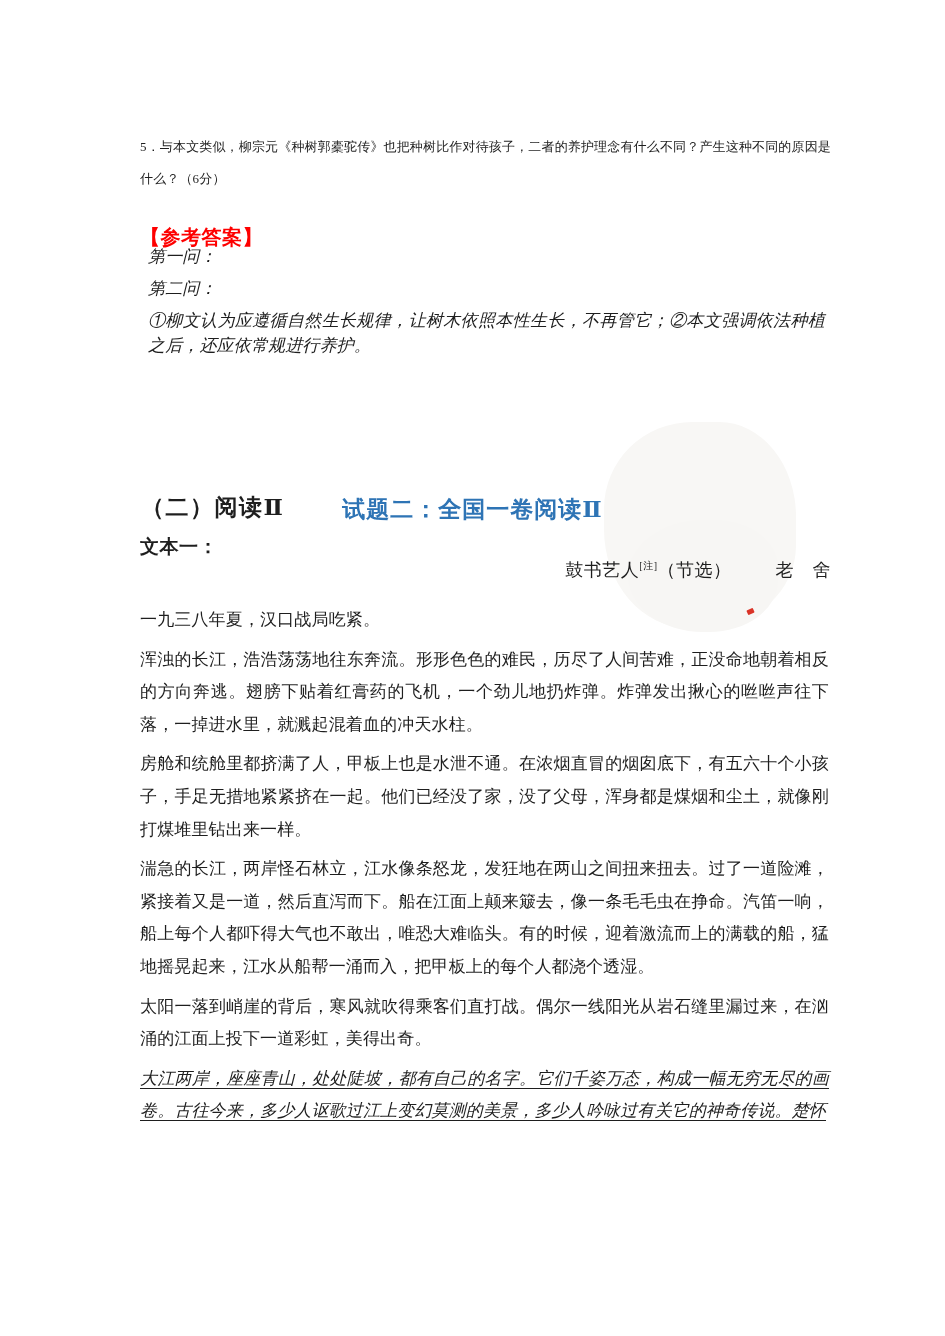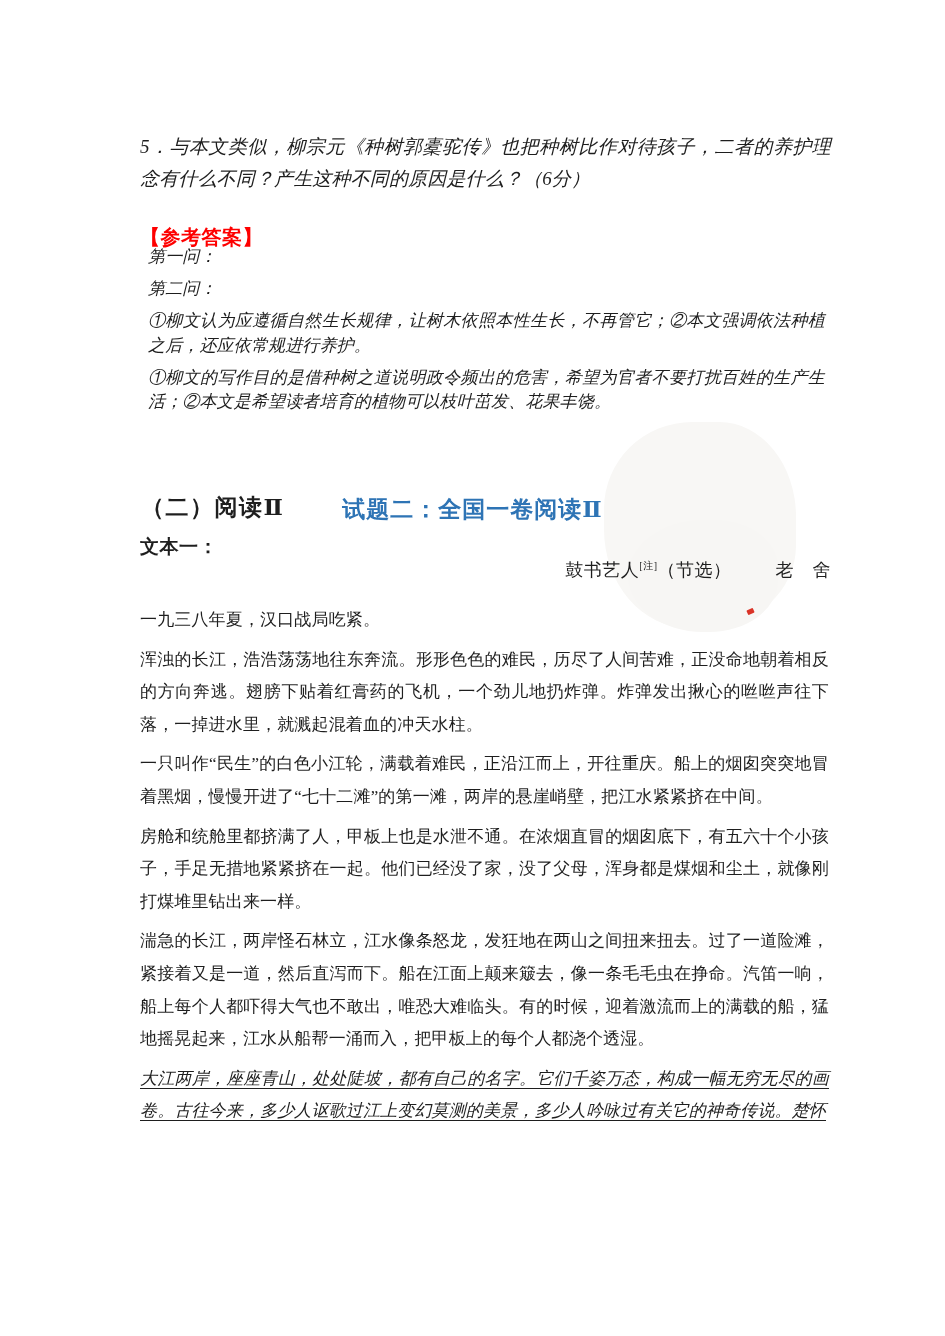--- a/index.html
+++ b/index.html
@@ -3,22 +3,22 @@
 <meta charset="utf-8">
 <style>
   html,body{margin:0;padding:0;}
   body{
     width:945px;height:1336px;background:#ffffff;position:relative;overflow:hidden;
     font-family:"Liberation Serif","DejaVu Serif",serif;
     color:#1e1e1e;
   }
   .abs{position:absolute;}
   
-  .q5{left:140px;top:131px;width:691px;font-size:19px;line-height:32px;
-      text-align:justify;letter-spacing:0.15px;font-style:italic;}
+  .q5{left:140px;top:131px;width:691px;font-size:13px;line-height:32px;
+      text-align:justify;letter-spacing:0.15px;}
   
   .ref-label{left:140px;top:204px;font-size:20px;font-weight:bold;color:#fe0000;letter-spacing:0.5px;margin-top:20px;}
   .answers{left:140px;top:237px;width:693px;font-size:17px;line-height:24.2px;
            text-align:justify;letter-spacing:0.15px;}
   .answers p{margin:8px;font-style:italic;}
   
   .blob{left:604px;top:422px;width:192px;height:206px;background:#f8f7f5;
         border-radius:46% 40% 48% 44% / 42% 46% 40% 48%;}
   .blob2{left:628px;top:520px;width:150px;height:112px;background:#f7f6f4;
         border-radius:50% 42% 46% 50%;}
@@ -49,33 +49,32 @@
 <div class="abs blob2"></div>
 <div class="abs red-mark"></div>
 
 <div class="abs q5">5．与本文类似，柳宗元《种树郭橐驼传》也把种树比作对待孩子，二者的养护理念有什么不同？产生这种不同的原因是什么？（6分）</div>
 
 <div class="abs ref-label">【参考答案】</div>
 <div class="abs answers">
   <p>第一问：</p>
   <p>第二问：</p>
   <p>①柳文认为应遵循自然生长规律，让树木依照本性生长，不再管它；②本文强调依法种植之后，还应依常规进行养护。</p>
-  <p>①柳文的写作目的是借种树之道说明政令频出的危害，希望为官者不要打扰百姓的生产生活；②本文是希望读者培育的植物可以枝叶茁发、花果丰饶。</p>
 </div>
 
 <div class="abs sec-title">试题二：全国一卷阅读Ⅱ</div>
 
 <div class="abs sec-sub">（二）阅读Ⅱ</div>
 
 <div class="abs text-label">文本一：</div>
 
 <div class="abs work-title">
   <span>鼓书艺人</span><sup>[注]</sup><span>（节选）</span><span class="title-gap"></span><span>老　舍</span>
 </div>
 
 <div class="abs passage">
   <p>一九三八年夏，汉口战局吃紧。</p>
   <p>浑浊的长江，浩浩荡荡地往东奔流。形形色色的难民，历尽了人间苦难，正没命地朝着相反的方向奔逃。翅膀下贴着红膏药的飞机，一个劲儿地扔炸弹。炸弹发出揪心的咝咝声往下落，一掉进水里，就溅起混着血的冲天水柱。</p>
-  <p>一只叫作“民生”的白色小江轮，满载着难民，正沿江而上，开往重庆。船上的烟囱突突地冒着黑烟，慢慢开进了“七十二滩”的第一滩，两岸的悬崖峭壁，把江水紧紧挤在中间。</p>
   <p>房舱和统舱里都挤满了人，甲板上也是水泄不通。在浓烟直冒的烟囱底下，有五六十个小孩子，手足无措地紧紧挤在一起。他们已经没了家，没了父母，浑身都是煤烟和尘土，就像刚打煤堆里钻出来一样。</p>
   <p>湍急的长江，两岸怪石林立，江水像条怒龙，发狂地在两山之间扭来扭去。过了一道险滩，紧接着又是一道，然后直泻而下。船在江面上颠来簸去，像一条毛毛虫在挣命。汽笛一响，船上每个人都吓得大气也不敢出，唯恐大难临头。有的时候，迎着激流而上的满载的船，猛地摇晃起来，江水从船帮一涌而入，把甲板上的每个人都浇个透湿。</p>
+  <p>太阳一落到峭崖的背后，寒风就吹得乘客们直打战。偶尔一线阳光从岩石缝里漏过来，在汹涌的江面上投下一道彩虹，美得出奇。</p>
   <p class="underlined">大江两岸，座座青山，处处陡坡，都有自己的名字。它们千姿万态，构成一幅无穷无尽的画卷。古往今来，多少人讴歌过江上变幻莫测的美景，多少人吟咏过有关它的神奇传说。楚怀</p>
 </div>
 
 </body></html>

